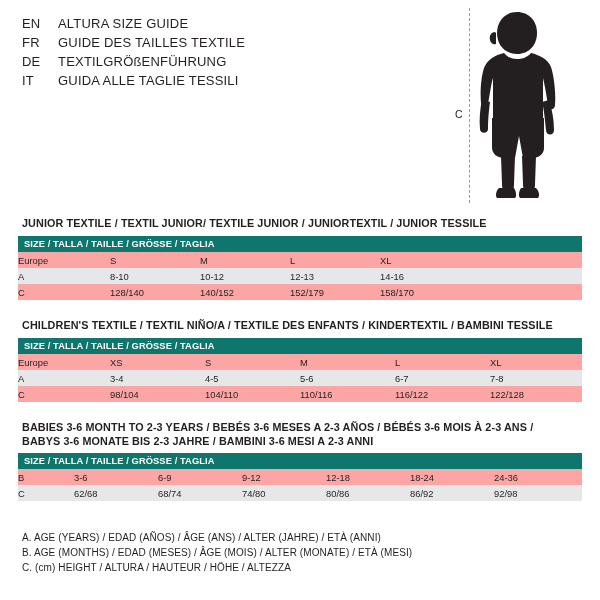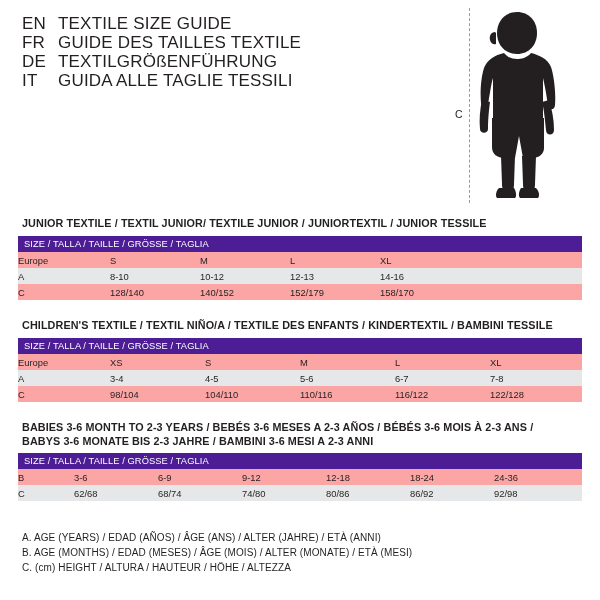--- a/index.html
+++ b/index.html
@@ -24,21 +24,21 @@
   
   .lang-block {
     position: absolute;
     left: 22px;
     top: 14px;
     width: 420px;
   }
   .lang-row {
     display: flex;
     align-items: flex-start;
-    font-size: 17px;
+    font-size: 13px;
     line-height: 19px;
     letter-spacing: 0.2px;
   }
   .lang-code {
     width: 36px;
     flex: 0 0 36px;
     font-weight: 400;
   }
   .lang-text {
     font-weight: 400;
@@ -90,23 +90,23 @@
     border-collapse: collapse;
     font-size: 9.4px;
     color: #231f20;
   }
   table.size-table td {
     padding: 0;
     height: 16px;
     vertical-align: middle;
   }
   .hdr-row td {
-    background: #4c1d95;
+    background: #0f766e;
     color: #ffffff;
-    font-weight: normal;
+    font-weight: bold;
     font-size: 9.3px;
     letter-spacing: 0.1px;
     height: 17px;
   }
   .hdr-row td.first {
     padding-left: 6px;
   }
   .row-light td {
     background: #fca5a5;
   }
@@ -134,21 +134,21 @@
   }
 </style>
 </head>
 <body>
 
 <div class="page">
 
   <div class="lang-block">
     <div class="lang-row">
       <span class="lang-code">EN</span>
-      <span class="lang-text">TEXTILE SIZE GUIDE</span>
+      <span class="lang-text">ALTURA SIZE GUIDE</span>
     </div>
     <div class="lang-row">
       <span class="lang-code">FR</span>
       <span class="lang-text">GUIDE DES TAILLES TEXTILE</span>
     </div>
     <div class="lang-row">
       <span class="lang-code">DE</span>
       <span class="lang-text">TEXTILGRÖßENFÜHRUNG</span>
     </div>
     <div class="lang-row">

